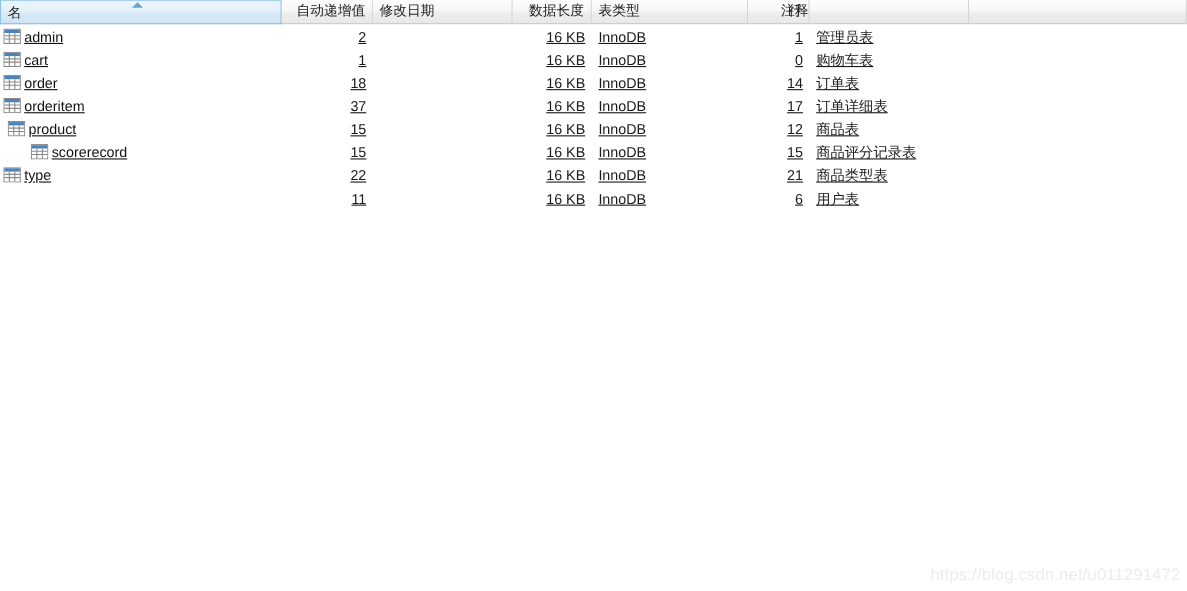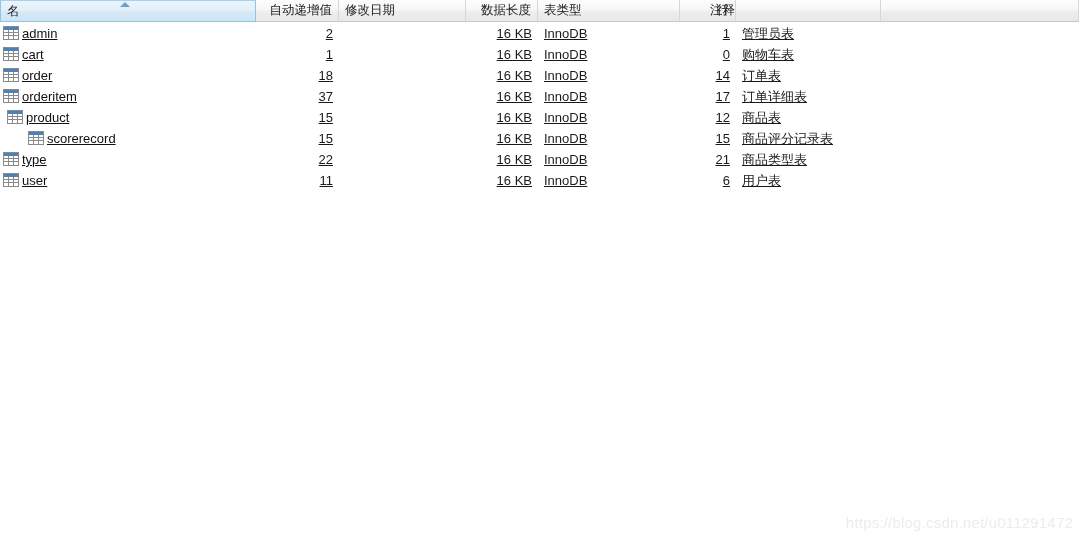--- a/index.html
+++ b/index.html
@@ -252,28 +252,20 @@
             <line x1="10.5" y1="4" x2="10.5" y2="13" stroke="#8a8a8a" stroke-width="1"></line>
           </svg><span>type</span></div>
         <div class="cell right" style="left: 256px; width: 83px;"><span>22</span></div>
         <div class="cell left" style="left: 339px; width: 127px;"><span></span></div>
         <div class="cell right" style="left: 466px; width: 72px;"><span>16 KB</span></div>
         <div class="cell left" style="left: 538px; width: 142px;"><span>InnoDB</span></div>
         <div class="cell right" style="left: 680px; width: 56px;"><span>21</span></div>
         <div class="cell left" style="left: 736px; width: 177px;"><span>商品类型表</span></div>
       </div>
       <div class="row">
-        <div class="cell left name" style="left: 0px; width: 256px;"><svg class="tbl-icon" viewBox="0 0 16 14" width="16" height="14">
-            <rect x="0.5" y="0.5" width="15" height="13" fill="#ffffff" stroke="#8a8a8a" stroke-width="1"></rect>
-            <rect x="1" y="1" width="14" height="3" fill="#4d82b8"></rect>
-            <line x1="1" y1="6.5" x2="15" y2="6.5" stroke="#8a8a8a" stroke-width="1"></line>
-            <line x1="1" y1="9.5" x2="15" y2="9.5" stroke="#8a8a8a" stroke-width="1"></line>
-            <line x1="5.5" y1="4" x2="5.5" y2="13" stroke="#8a8a8a" stroke-width="1"></line>
-            <line x1="10.5" y1="4" x2="10.5" y2="13" stroke="#8a8a8a" stroke-width="1"></line>
-          </svg><span>user</span></div>
         <div class="cell right" style="left: 256px; width: 83px;"><span>11</span></div>
         <div class="cell left" style="left: 339px; width: 127px;"><span></span></div>
         <div class="cell right" style="left: 466px; width: 72px;"><span>16 KB</span></div>
         <div class="cell left" style="left: 538px; width: 142px;"><span>InnoDB</span></div>
         <div class="cell right" style="left: 680px; width: 56px;"><span>6</span></div>
         <div class="cell left" style="left: 736px; width: 177px;"><span>用户表</span></div>
       </div>
     </div>
 
   <div id="watermark">https://blog.csdn.net/u011291472</div>

